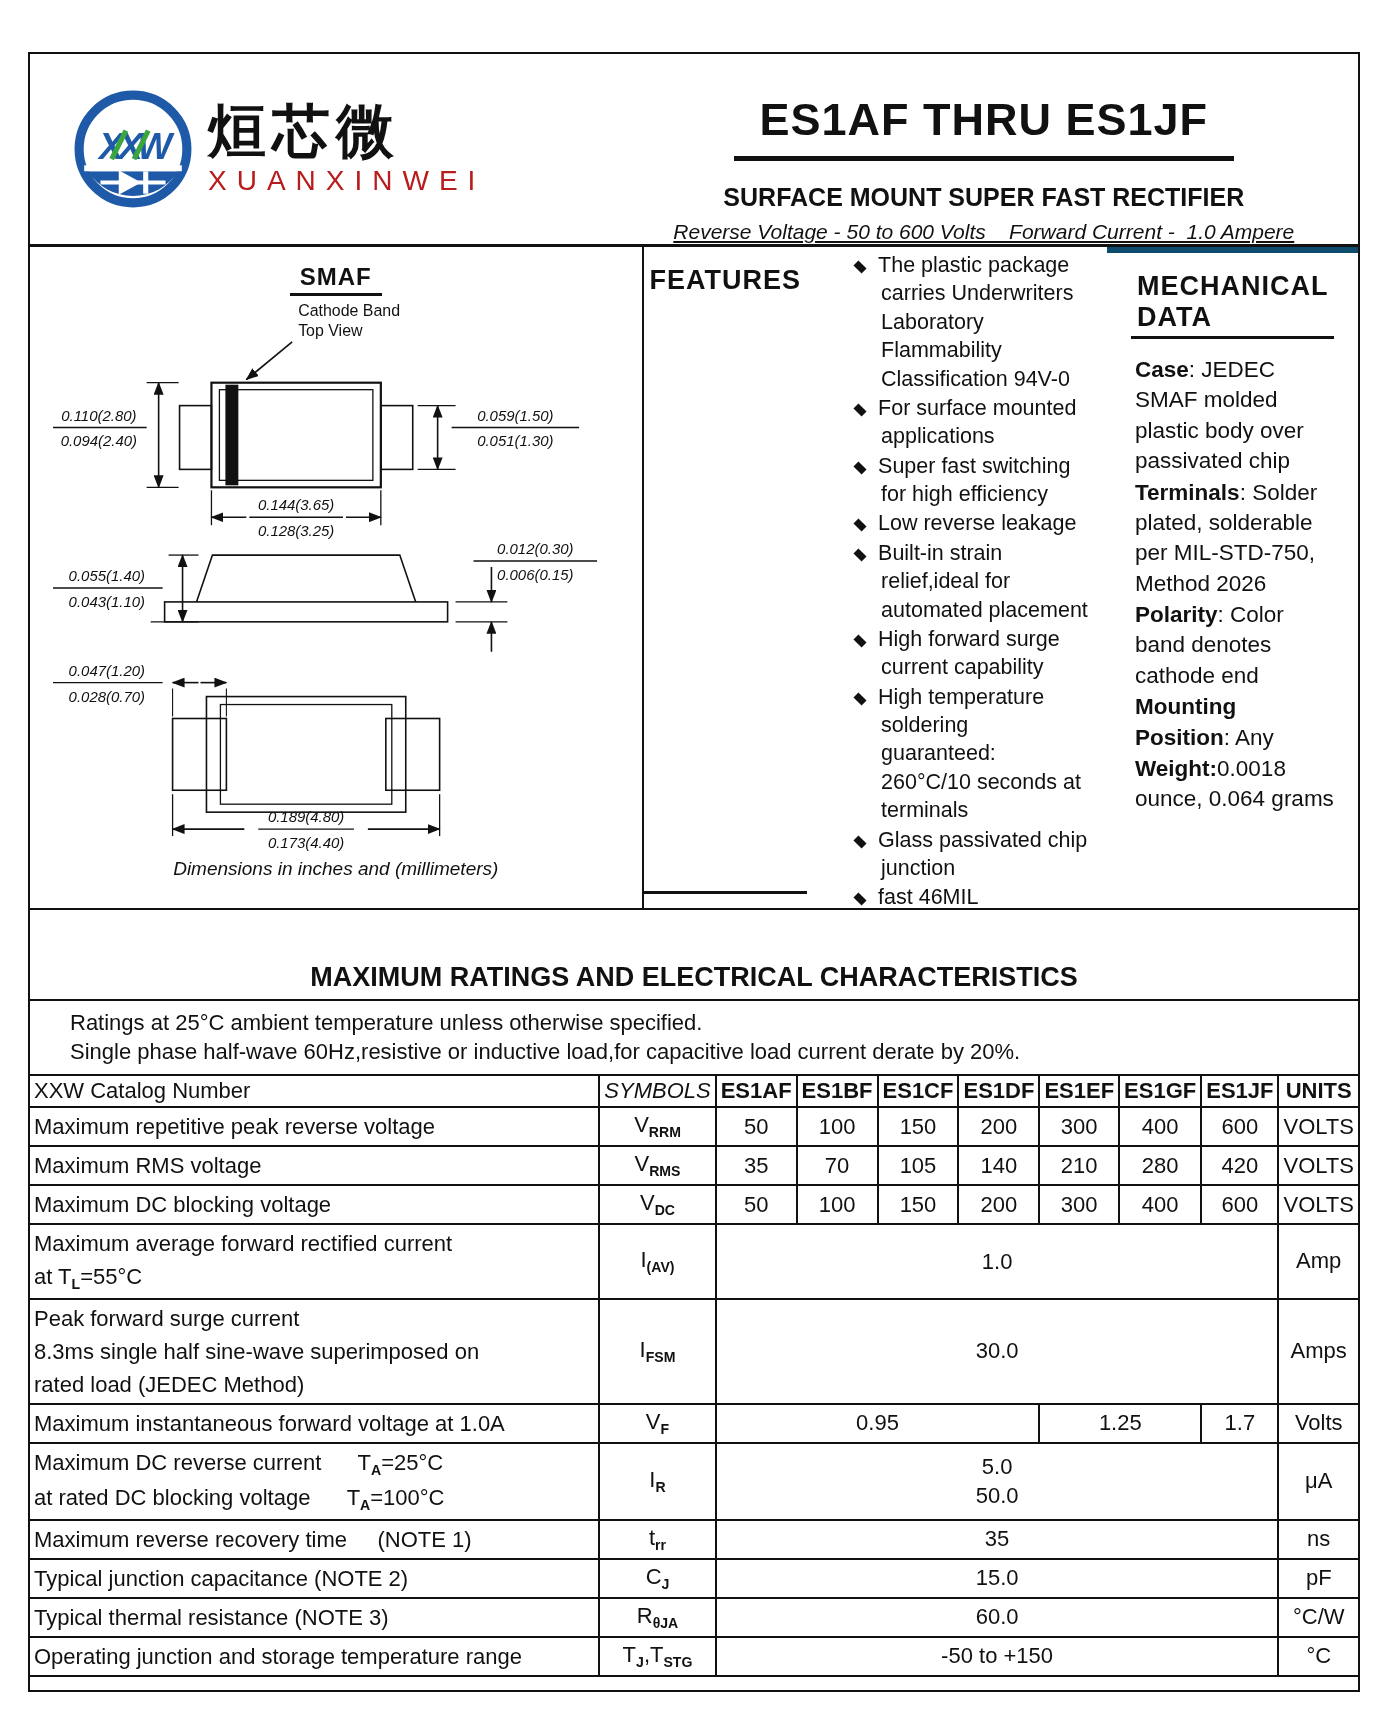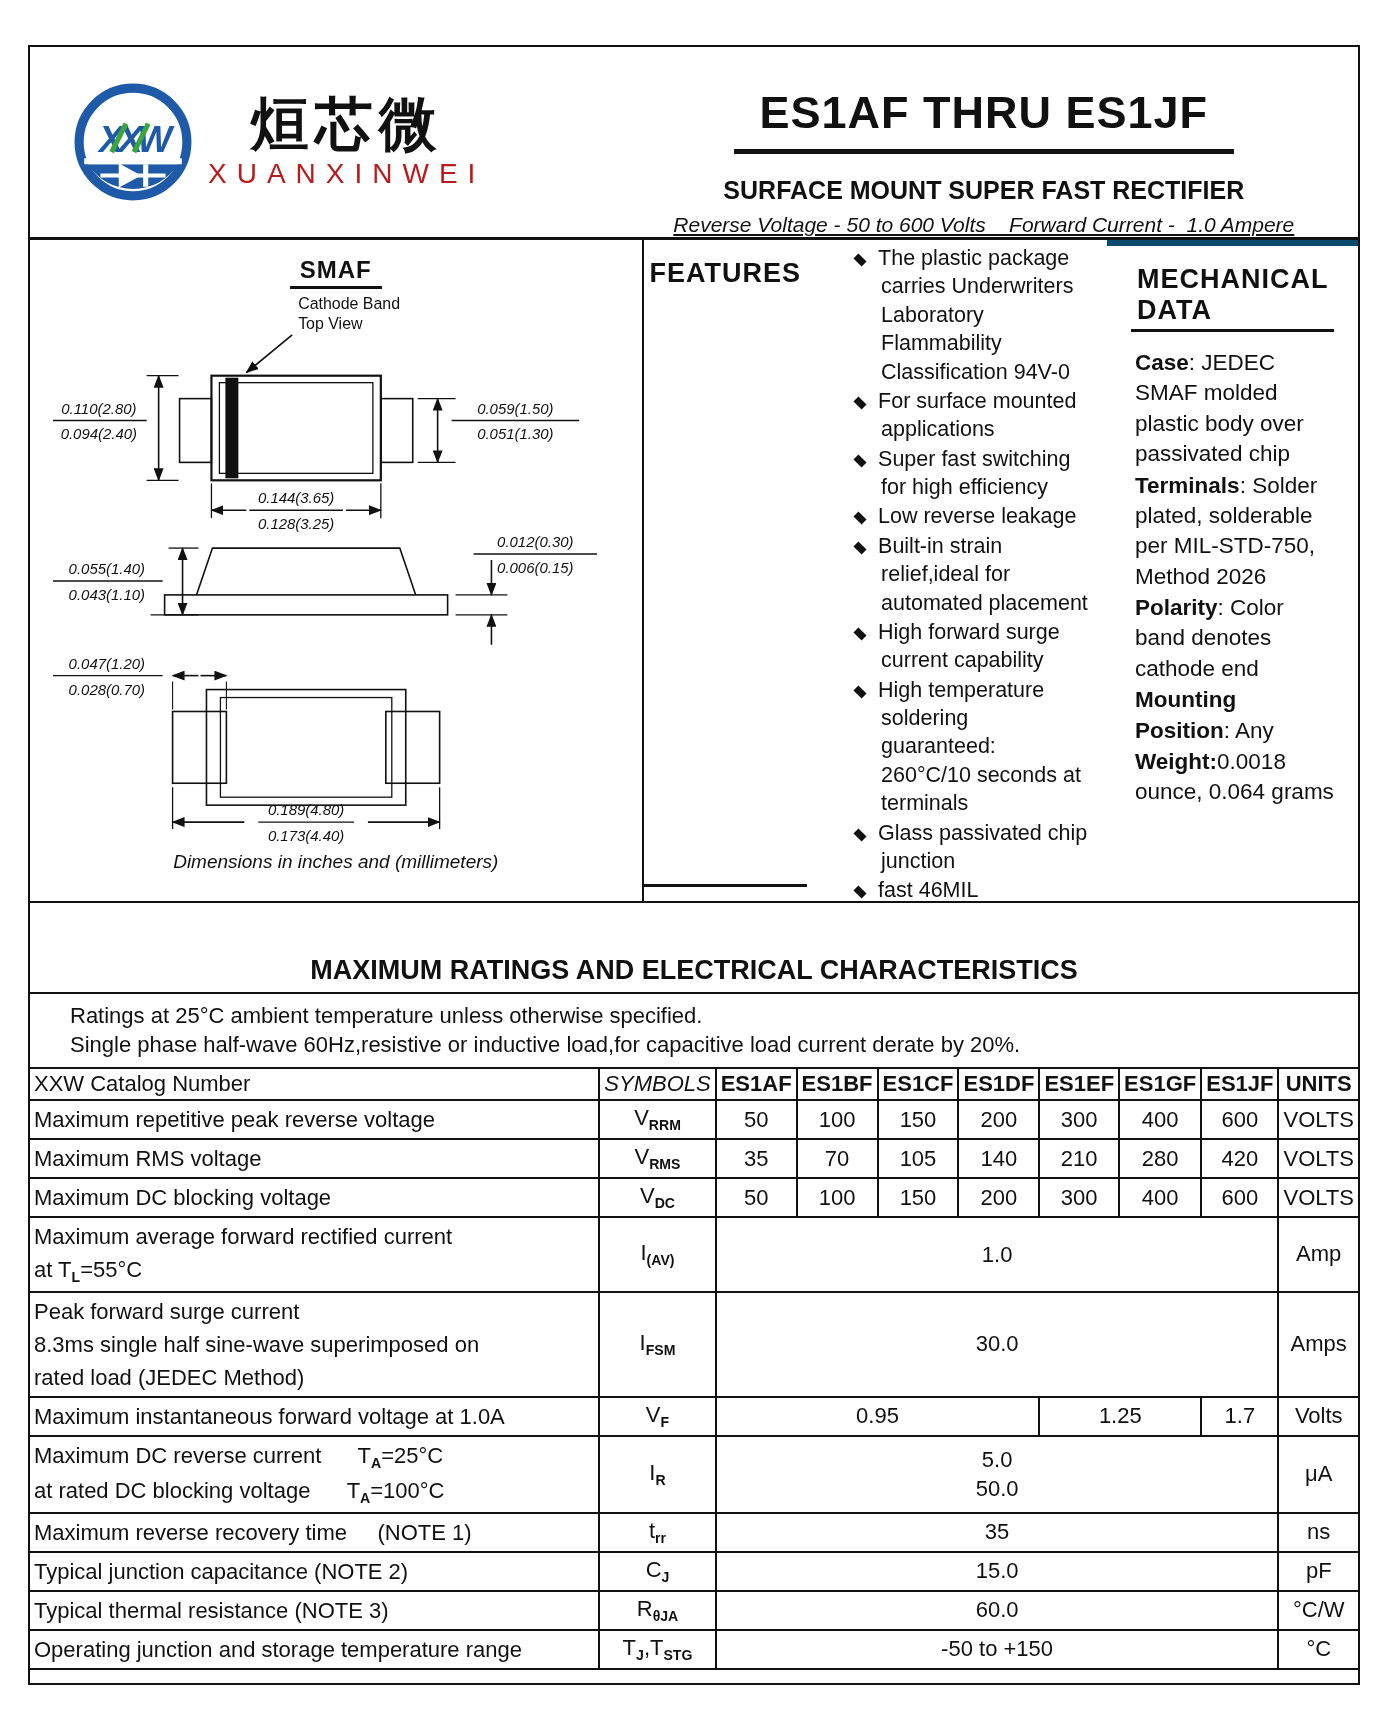--- a/index.html
+++ b/index.html
@@ -2,27 +2,27 @@
 <html><head>
 <meta charset="utf-8">
 <style>
   * { box-sizing: border-box; }
   html,body { margin:0; padding:0; background:#fff; }
   body {
     width:1389px; height:1736px; position:relative;
     font-family:"Liberation Sans", sans-serif; color:#111;
   }
   .page {
-    position:absolute; left:28px; top:45px; width:1332px; height:1640px;
+    position:absolute; left:28px; top:52px; width:1332px; height:1640px;
     border:2px solid #111; display:flex; flex-direction:column; background:#fff;
   }
   
   .header { display:flex; height:202px; border-bottom:3px solid #111; }
   .logo-area { width:45%; display:flex; align-items:center; padding-left:42px; gap:14px; }
-  .logo-text { display:flex; flex-direction:column;text-align:center; }
+  .logo-text { display:flex; flex-direction:column; }
   .logo-cn { font-size:58px; font-weight:bold; letter-spacing:6px; line-height:1.05; }
   .logo-en { font-size:28px; letter-spacing:10px; margin-top:4px; color:#b91c1c; }
   .title-area { flex:1; text-align:center; padding-top:40px; padding-right:18px; }
   .doc-title { font-size:45px; font-weight:bold; letter-spacing:1px; margin:0; }
   .title-rule { width:500px; height:5px; background:#111; margin:10px auto 22px auto; }
   .doc-subtitle { font-size:25px; font-weight:bold; margin:0 0 8px 0; }
   .doc-tagline { font-size:21px; font-style:italic; margin:0; white-space:pre;text-decoration:underline; }
   
   .two-col { display:flex; height:663px; border-bottom:2px solid #111; }
   .left-col { width:46.2%; border-right:2px solid #111; display:flex; flex-direction:column; align-items:center; }

